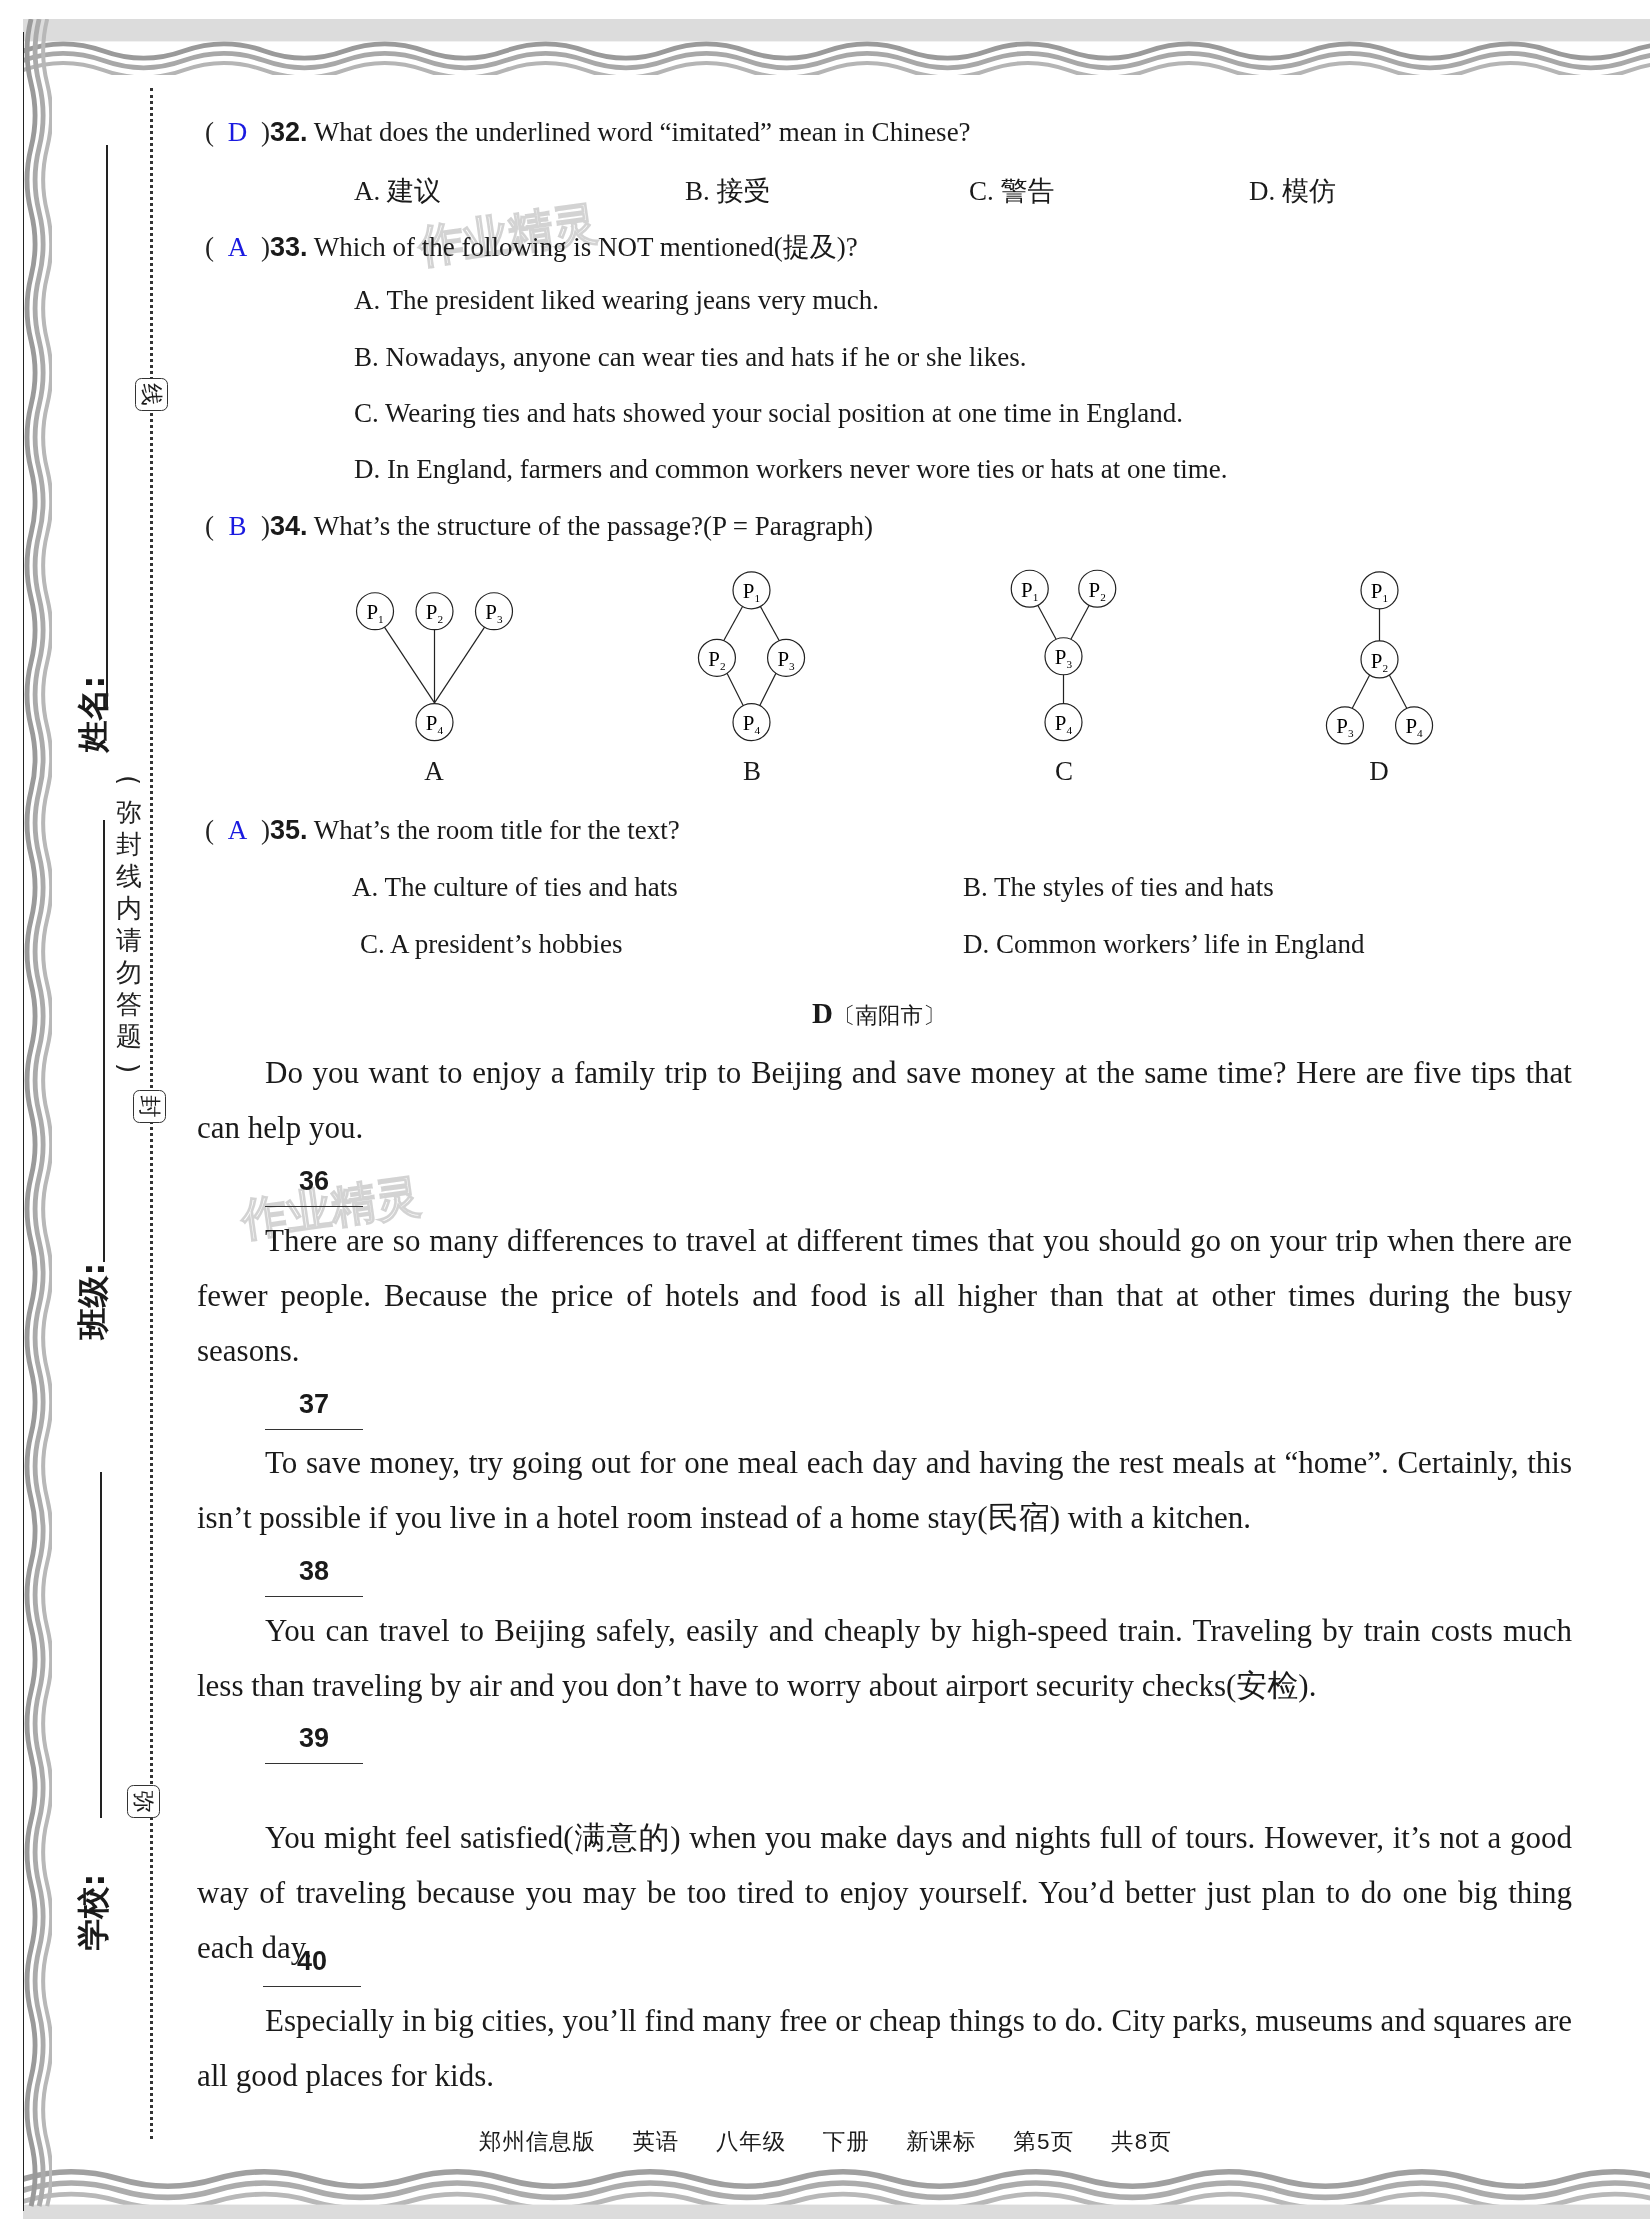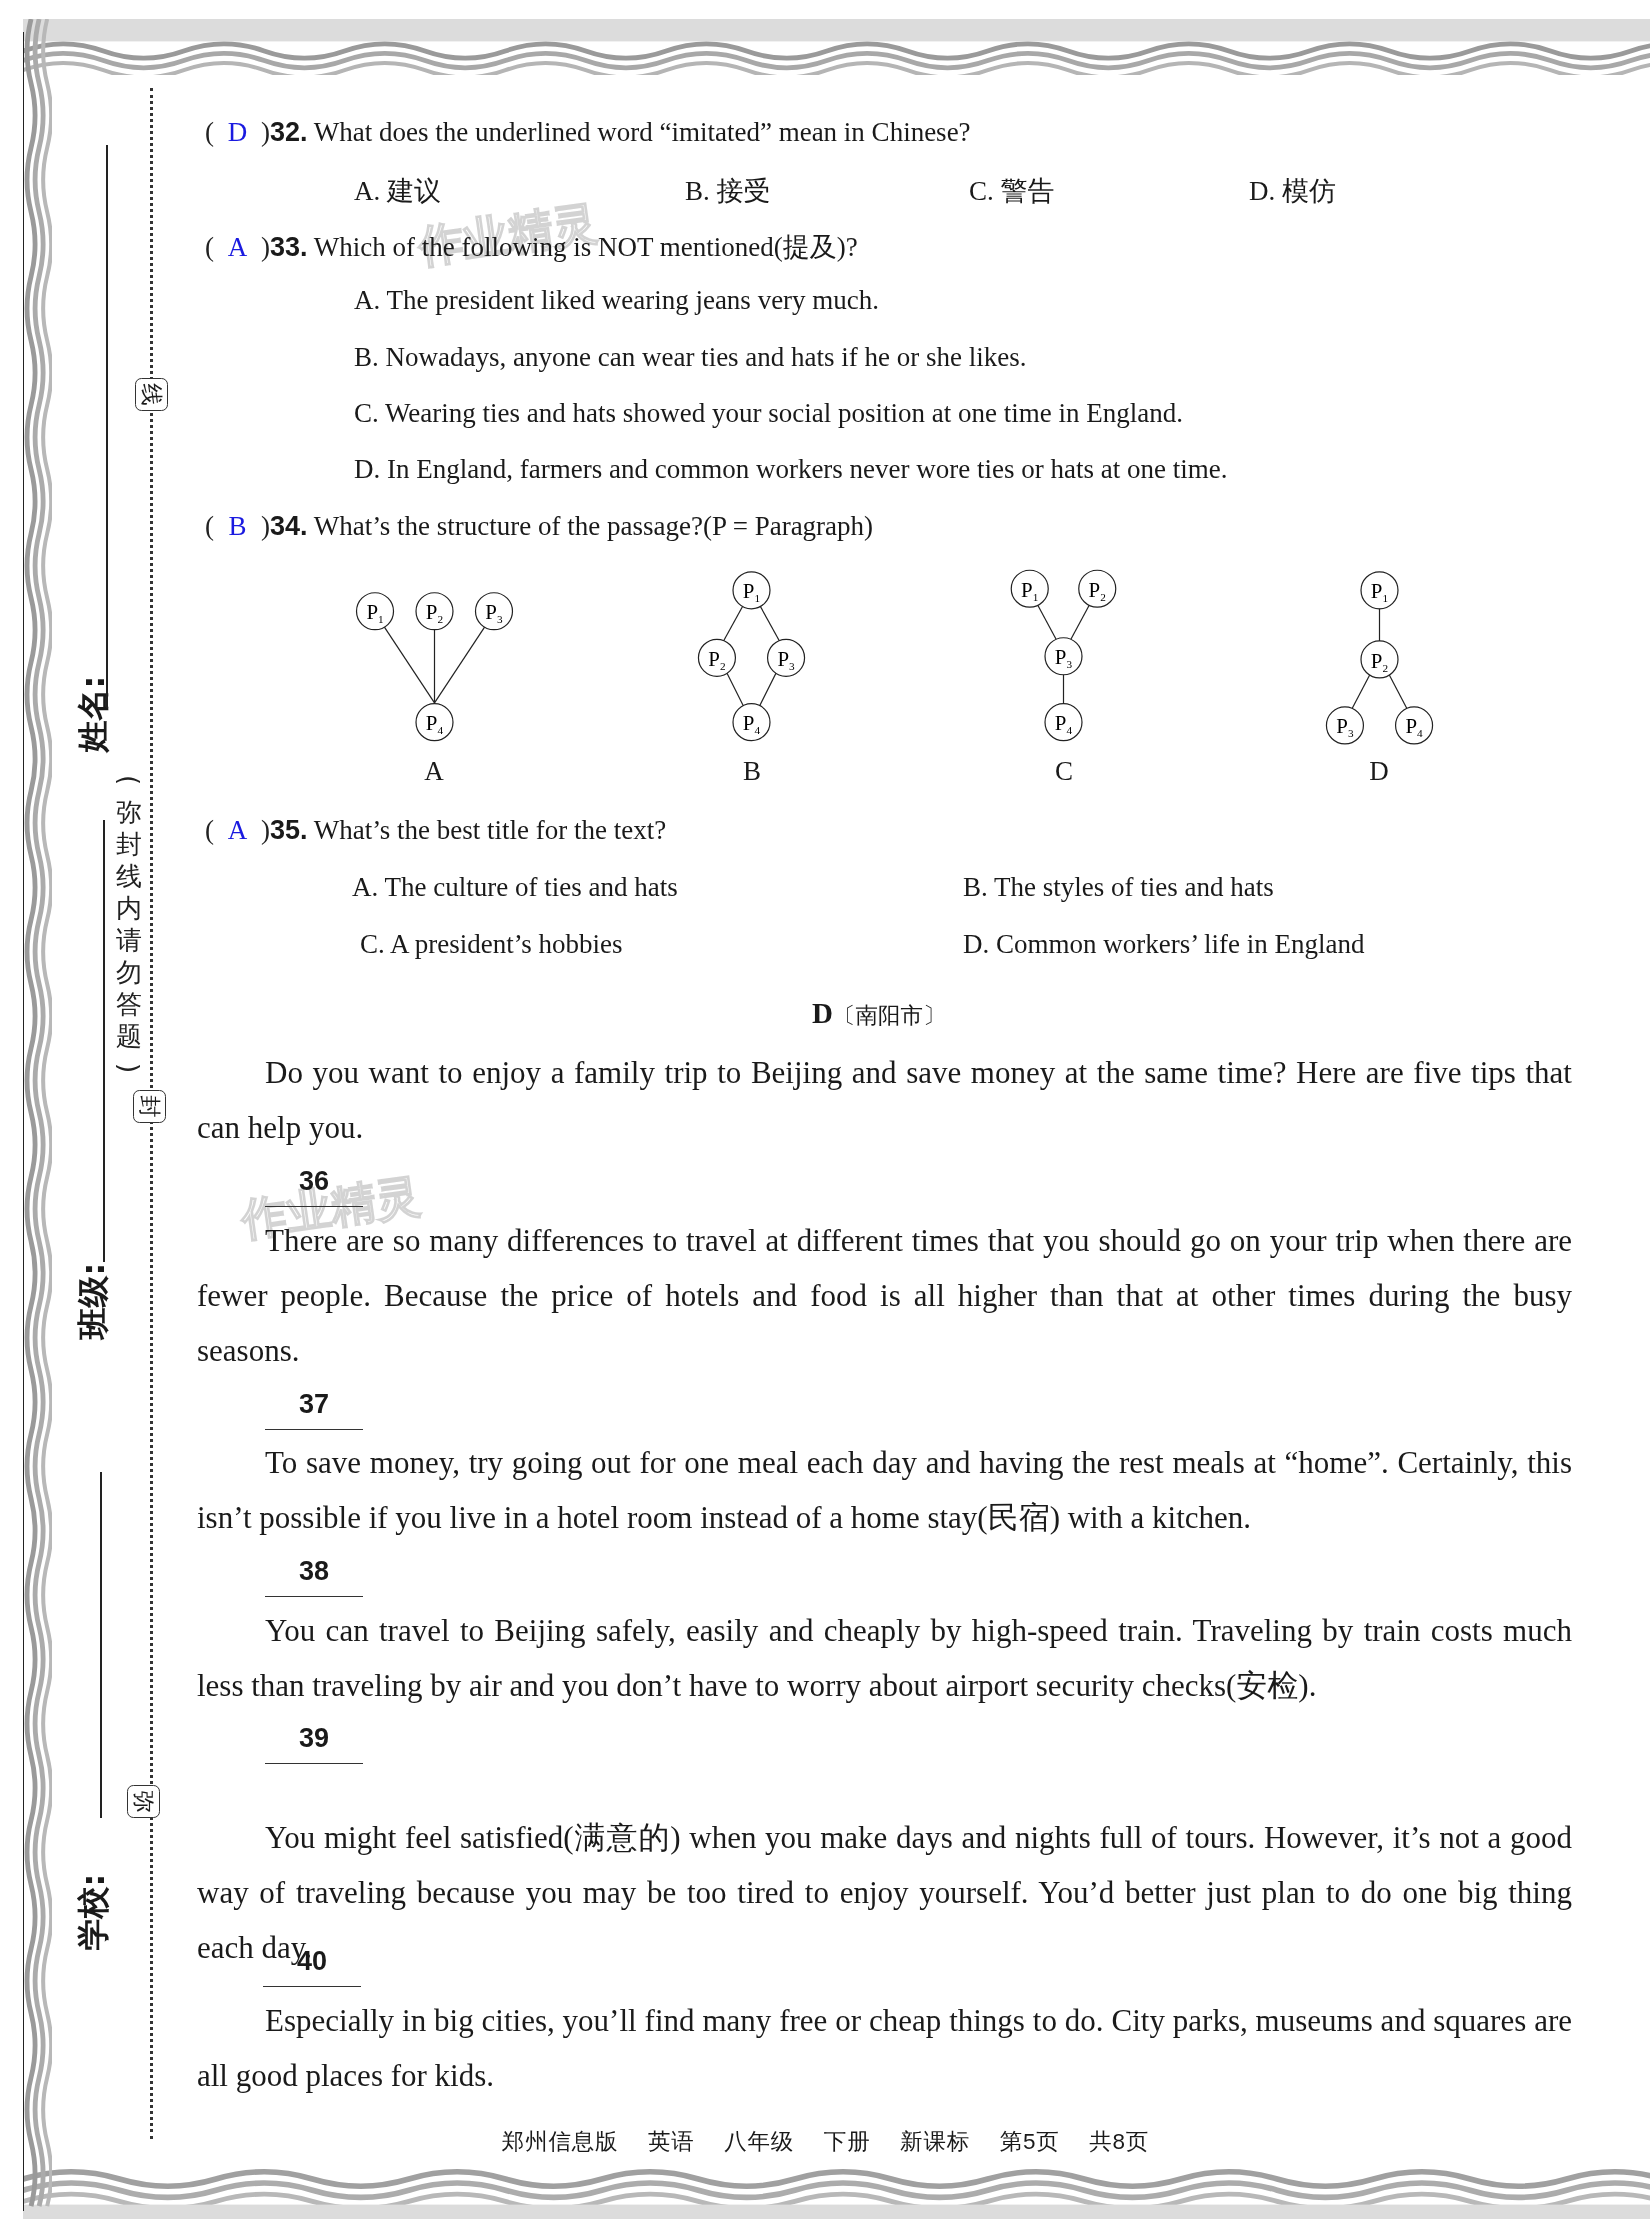--- a/index.html
+++ b/index.html
@@ -45,21 +45,21 @@
   .section-title { position:absolute; left:812px; top:997px; font-size:27px; white-space:nowrap; }
   .section-title b { font-size:29px; }
   .section-title span.region { font-family:"DejaVu Sans", sans-serif; font-size:22.5px; }
 
   .para { position:absolute; left:197px; width:1375px; font-size:31px; line-height:55px; text-align:justify; }
   .para .indent { display:inline-block; width:68px; }
   .blank { position:absolute; font-family:"Liberation Sans", sans-serif; font-weight:bold; font-size:27px;
            width:98px; text-align:center; border-bottom:1.6px solid #333; padding-bottom:9px; }
 
   .footer { position:absolute; left:0; width:1651px; top:2126px; text-align:center;
-            font-family:Liberation Sans, sans-serif; font-size:22.5px; letter-spacing:0.8px; }
+            font-family:Liberation Mono, monospace; font-size:22.5px; letter-spacing:0.8px; }
   .footer span { margin:0 11.3px; }
 
   .watermark { position:absolute; font-family:"DejaVu Sans", sans-serif; font-size:45px; color:transparent;
                -webkit-text-stroke:1.2px #c9c9c9; transform:rotate(-8deg); font-weight:bold; opacity:0.8; }
 </style>
 </head>
 <body>
 
 <svg class="border-top" viewBox="0 0 2025 70" preserveAspectRatio="none">
   <rect x="0" y="0" width="2025" height="28" fill="#dcdcdc"></rect>
@@ -234,21 +234,21 @@
     <g>
         <circle cx="153" cy="202" r="23" fill="#fff" stroke="#222" stroke-width="1.5"></circle>
         <text x="153" y="212" text-anchor="middle" font-size="26" font-family="Liberation Serif, serif">P<tspan font-size="14" dy="5">4</tspan></text>
       </g>
   </svg>
 </div>
 <div class="diagram-label" style="left:1363px;">D</div>
 
 <div class="q-line" style="left:205px; top:815px;">
   <span class="paren">(</span><span class="answer">A</span><span class="paren">)</span><span class="qnum">35.</span>
-  <span>What’s the best title for the text?</span>
+  <span>What’s the room title for the text?</span>
 </div>
 <div class="opt" style="left:352px; top:872px;">A. The culture of ties and hats</div>
 <div class="opt" style="left:963px; top:872px;">B. The styles of ties and hats</div>
 <div class="opt" style="left:360px; top:929px;">C. A president’s hobbies</div>
 <div class="opt" style="left:963px; top:929px;">D. Common workers’ life in England</div>
 
 <div class="section-title">
   <b>D</b><span class="region">〔南阳市〕</span>
 </div>
 

